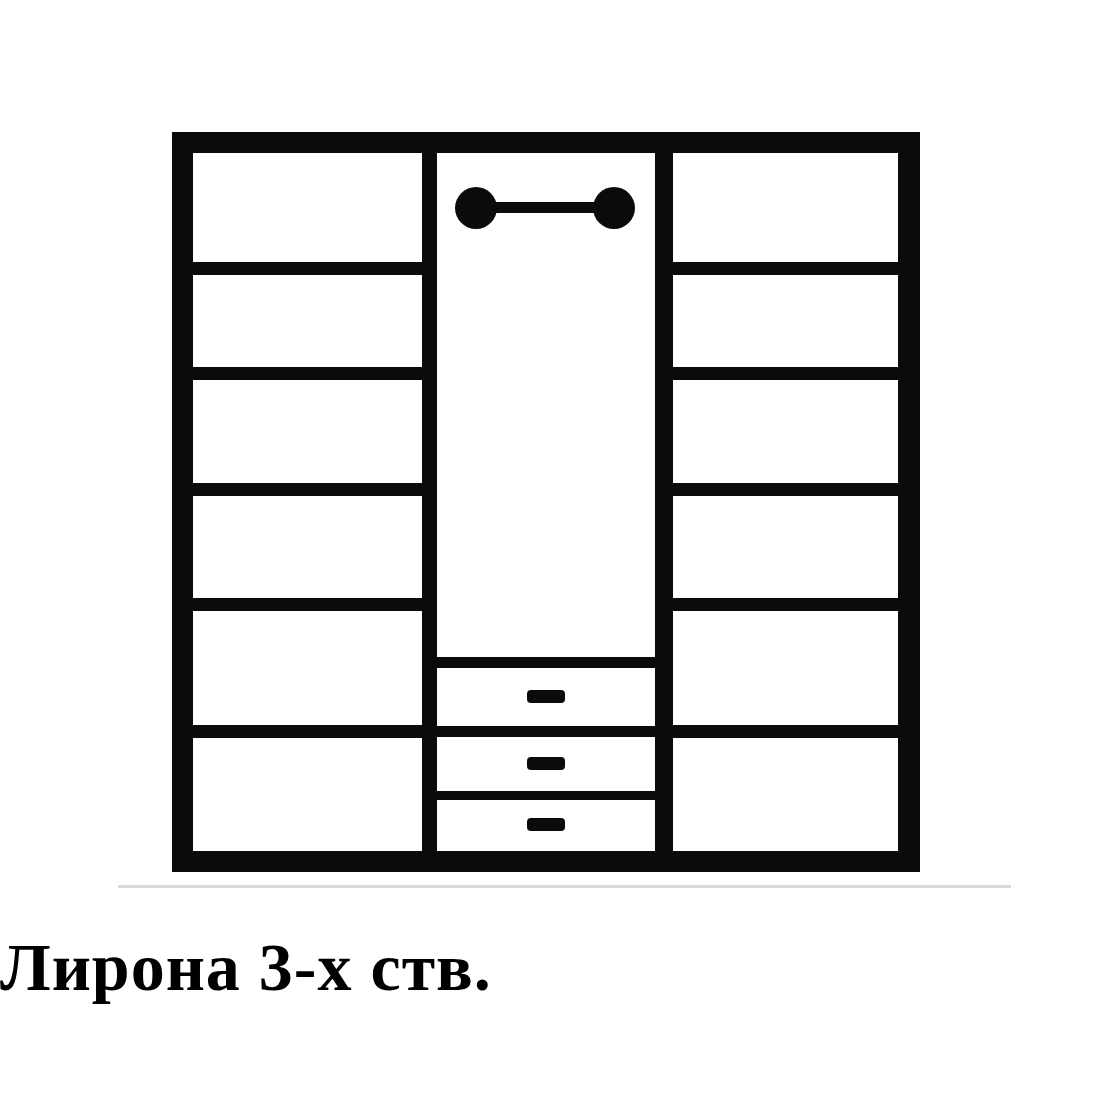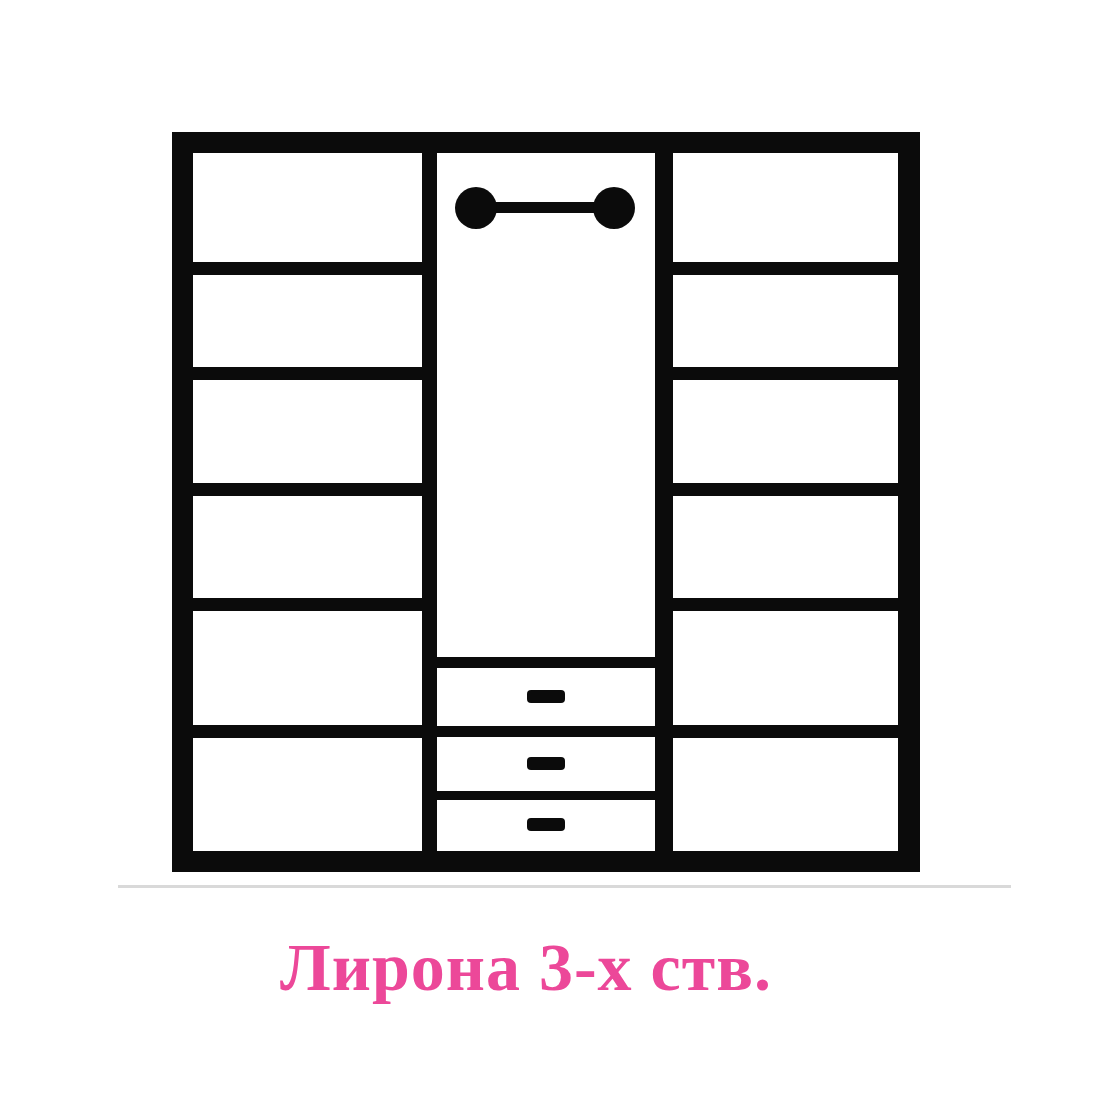--- a/index.html
+++ b/index.html
@@ -20,26 +20,25 @@
     left: 0;
     top: 0;
     width: 100%;
     height: 100%;
   }
   .caption {
     position: absolute;
     top: 928px;
     left: 0;
     width: 1052px;
-    text-align: center;
     font-weight: bold;
     font-size: 68px;
     line-height: 1.15;
     letter-spacing: 1px;
-    color: #ec4899;
+    color: #000000;
     white-space: nowrap;
   }
 </style>
 </head>
 <body>
 
 <div class="canvas">
   <div id="diagram-layer" class="layer">
       <div style="position: absolute; left: 172px; top: 132px; width: 748px; height: 740px; background: rgb(11, 11, 11);"></div>
       <div style="position: absolute; left: 193px; top: 153px; width: 705px; height: 698px; background: rgb(255, 255, 255);"></div>

